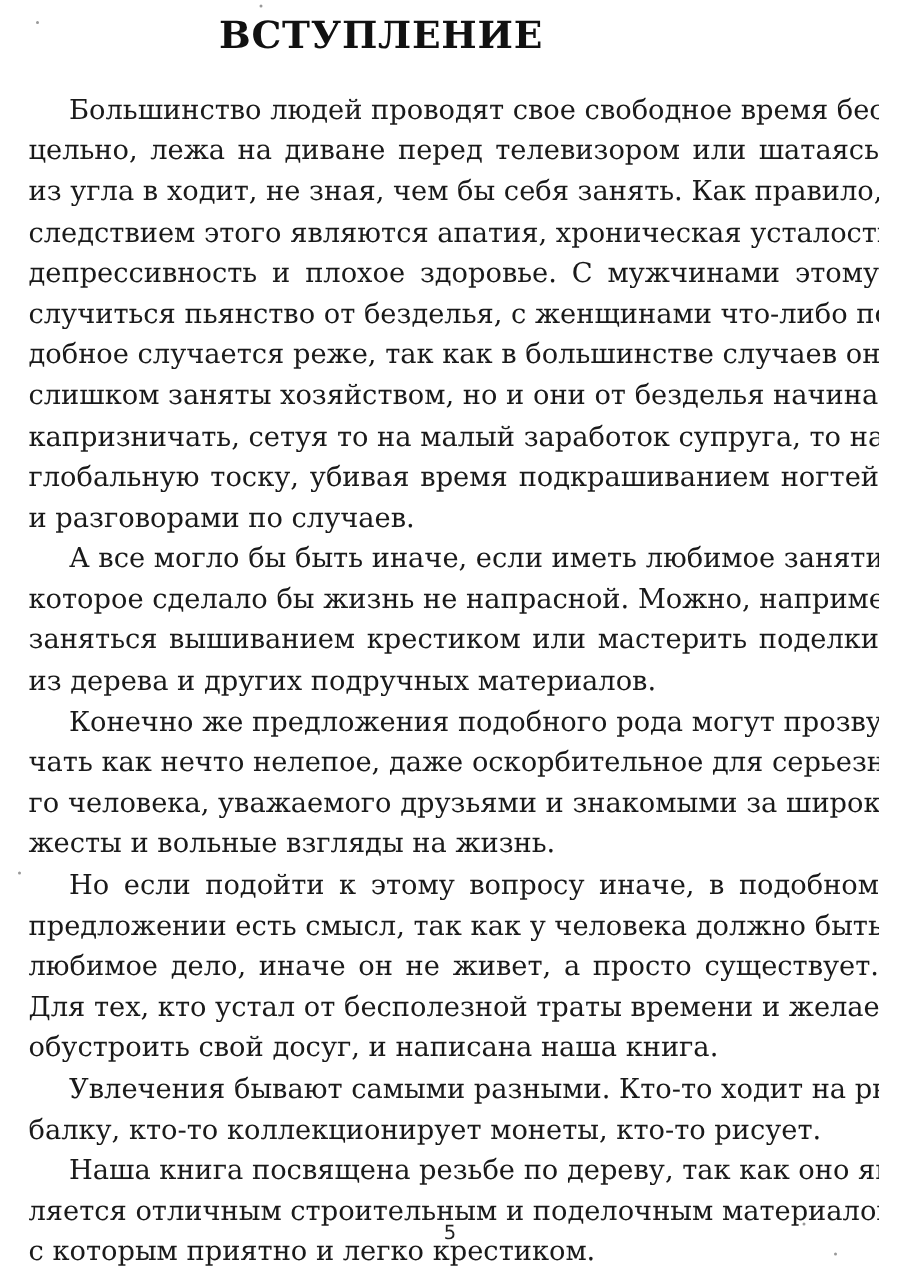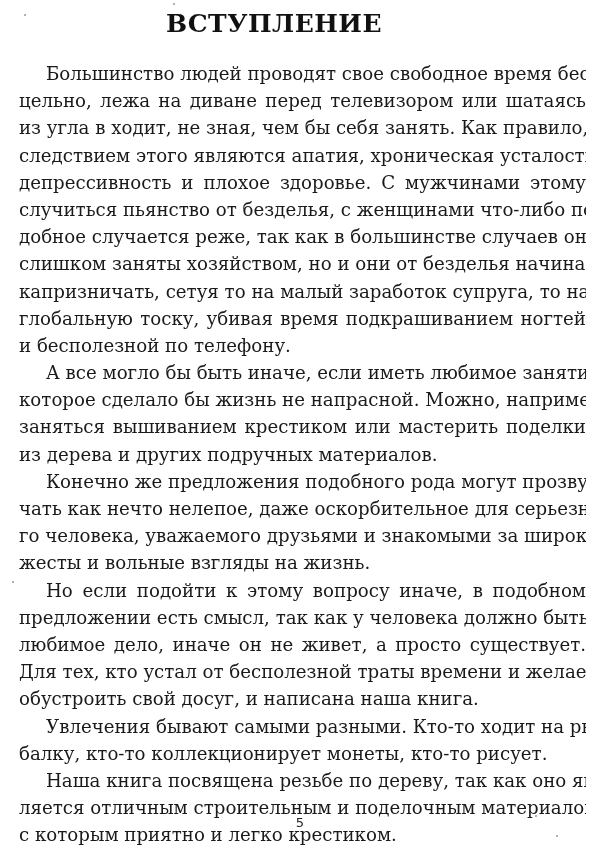--- a/index.html
+++ b/index.html
@@ -5,21 +5,21 @@
   html, body { margin: 0; padding: 0; }
   body {
     width: 600px; height: 849px; background: #ffffff; overflow: hidden;
     position: relative; color: #1a1a1a;
     font-family: "DejaVu Serif", "Liberation Serif", serif;
   }
   .page { position: absolute; left: 0; top: 0; width: 600px; height: 849px; }
   .title {
     position: absolute; left: 0; width: 508px; top: 9px; text-align: center;
     font-family: "DejaVu Serif", serif; font-weight: bold; font-size: 25px;
-    letter-spacing: 0.5px; color: #111; margin-left: 20px;
+    letter-spacing: 0.5px; color: #111;
   }
   .body { position: absolute; left: 19px; top: 60px; width: 567px; }
   .line {
     height: 27.2px; line-height: 27.2px; font-size: 18.2px;
     white-space: nowrap; text-align: justify; text-align-last: justify;
     overflow: hidden;
   }
   .line.indent { padding-left: 27px; }
   .line.last { text-align-last: left; }
   .folio {
@@ -40,21 +40,21 @@
       <div class="line indent">Большинство людей проводят свое свободное время бес-</div>
       <div class="line">цельно, лежа на диване перед телевизором или шатаясь</div>
       <div class="line">из угла в ходит, не зная, чем бы себя занять. Как правило,</div>
       <div class="line">следствием этого являются апатия, хроническая усталость,</div>
       <div class="line">депрессивность и плохое здоровье. С мужчинами этому</div>
       <div class="line">случиться пьянство от безделья, с женщинами что-либо по-</div>
       <div class="line">добное случается реже, так как в большинстве случаев они</div>
       <div class="line">слишком заняты хозяйством, но и они от безделья начинают</div>
       <div class="line">капризничать, сетуя то на малый заработок супруга, то на</div>
       <div class="line">глобальную тоску, убивая время подкрашиванием ногтей</div>
-      <div class="line last">и бесполезной по телефону.</div>
+      <div class="line last">и разговорами по случаев.</div>
     </div>
 
     <div>
       <div class="line indent">А все могло бы быть иначе, если иметь любимое занятие,</div>
       <div class="line">которое сделало бы жизнь не напрасной. Можно, например,</div>
       <div class="line">заняться вышиванием крестиком или мастерить поделки</div>
       <div class="line last">из дерева и других подручных материалов.</div>
     </div>
 
     <div>

